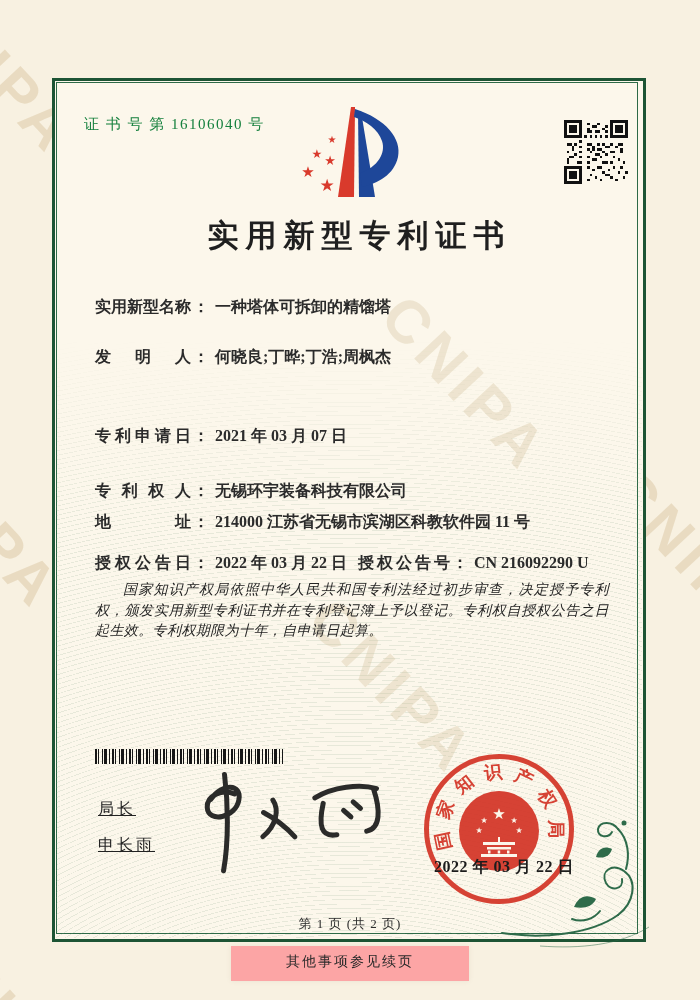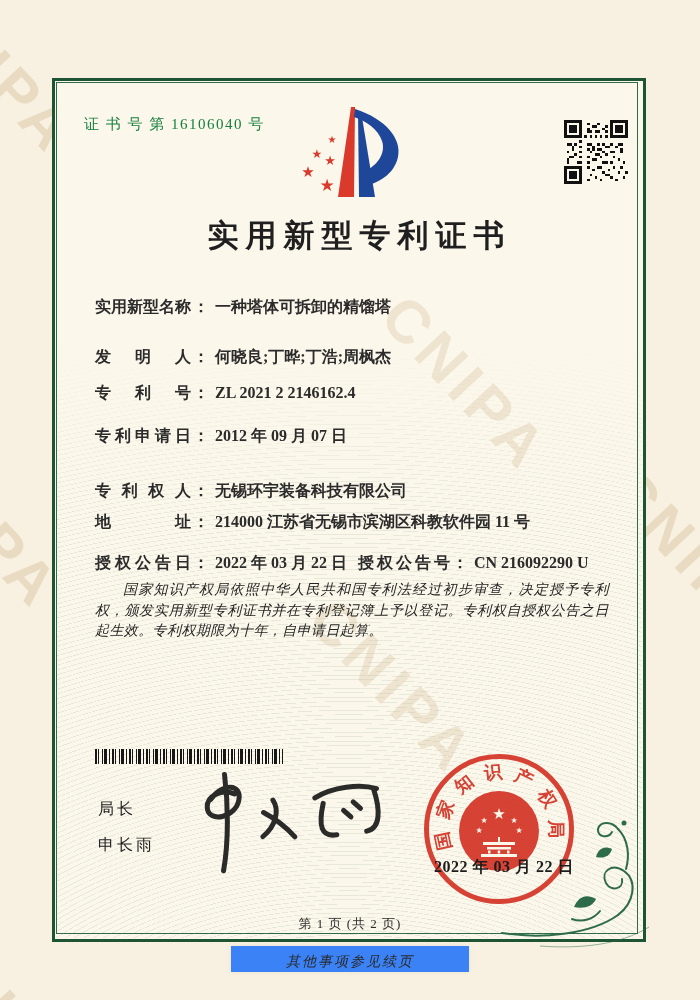--- a/index.html
+++ b/index.html
@@ -42,33 +42,33 @@
 
   .barcode{position:absolute;left:95px;top:749px;width:188px;height:15px;
      background:repeating-linear-gradient(90deg,
        #161616 0 2px, transparent 2px 3px,
        #161616 3px 4px, transparent 4px 7px,
        #161616 7px 8px, transparent 8px 9px,
        #161616 9px 12px, transparent 12px 14px,
        #161616 14px 15px, transparent 15px 17px);}
 
   .signer{position:absolute;left:98px;font-family:"Liberation Sans","DejaVu Sans",sans-serif;
-          font-size:16px;letter-spacing:3px;color:#222;font-weight:500;}
+          font-size:16px;letter-spacing:3px;color:#222;font-weight:500;text-decoration:underline;}
   .sig-svg{position:absolute;left:178px;top:765px;transform:rotate(-3deg);}
 
   .seal-svg{position:absolute;left:420px;top:750px;opacity:0.95;}
   .seal-date{position:absolute;left:434px;top:857px;font-size:16px;font-weight:600;color:#1c1c1c;letter-spacing:0.5px;white-space:nowrap;}
 
   .flourish{position:absolute;left:500px;top:815px;}
 
   .pageno{position:absolute;left:0;top:915px;width:700px;text-align:center;font-size:13px;color:#2d2d2d;letter-spacing:1px;}
 
-  .strip{position:absolute;left:231px;top:946px;width:238px;height:26px;background:#3b82f6;
+  .strip{position:absolute;left:231px;top:946px;width:238px;height:35px;background:#fca5a5;
          box-shadow:0 0 5px rgba(120,110,80,0.10);text-align:center;line-height:31px;
-         font-size:14px;font-style:italic;color:#2a2a2a;letter-spacing:2px;}
+         font-size:14px;color:#2a2a2a;letter-spacing:2px;}
 </style>
 </head>
 <body>
 
 <div class="page">
 
   <div class="wm" style="left:-55px;top:-35px">CNIPA</div>
   <div class="wm" style="left:-70px;top:420px">CNIPA</div>
   <div class="wm" style="left:645px;top:455px">CNIPA</div>
   <div class="wm" style="left:-50px;top:905px">CNIPA</div>
@@ -121,25 +121,22 @@
   </svg>
 
   <div class="title">实用新型专利证书</div>
 
   <div class="frow" style="top:297px">
     <span class="flabel">实用新型名称</span><span class="fcolon">：</span><span class="fvalue">一种塔体可拆卸的精馏塔</span>
   </div>
   <div class="frow" style="top:347px">
     <span class="flabel">发明人</span><span class="fcolon">：</span><span class="fvalue">何晓良;丁晔;丁浩;周枫杰</span>
   </div>
-  <div class="frow" style="top:383px">
-    <span class="flabel">专利号</span><span class="fcolon">：</span><span class="fvalue">ZL 2021 2 2146162.4</span>
-  </div>
   <div class="frow" style="top:426px">
-    <span class="flabel">专利申请日</span><span class="fcolon">：</span><span class="fvalue">2012 年 09 月 07 日</span>
+    <span class="flabel">专利申请日</span><span class="fcolon">：</span><span class="fvalue">2021 年 03 月 07 日</span>
   </div>
   <div class="frow" style="top:481px">
     <span class="flabel">专利权人</span><span class="fcolon">：</span><span class="fvalue">无锡环宇装备科技有限公司</span>
   </div>
   <div class="frow" style="top:512px">
     <span class="flabel">地址</span><span class="fcolon">：</span><span class="fvalue">214000 江苏省无锡市滨湖区科教软件园 11 号</span>
   </div>
   <div class="frow" style="top:553px">
     <span class="pair1"><span class="flabel">授权公告日</span><span class="fcolon">：</span><span class="fvalue">2022 年 03 月 22 日</span></span><span><span class="flabel2">授权公告号</span><span class="fcolon">：</span><span class="fvalue">CN 216092290 U</span></span>
   </div>

